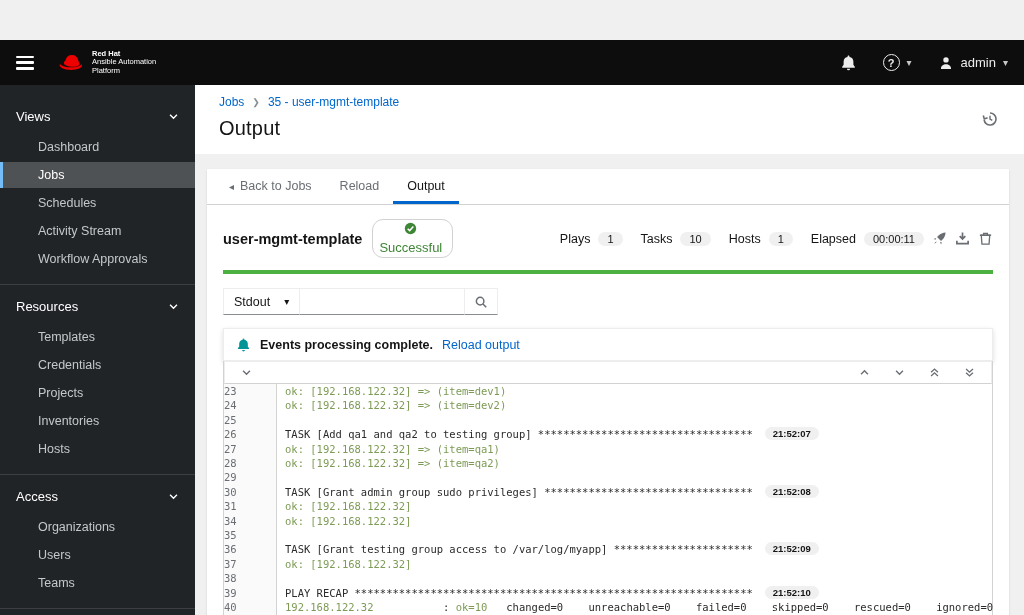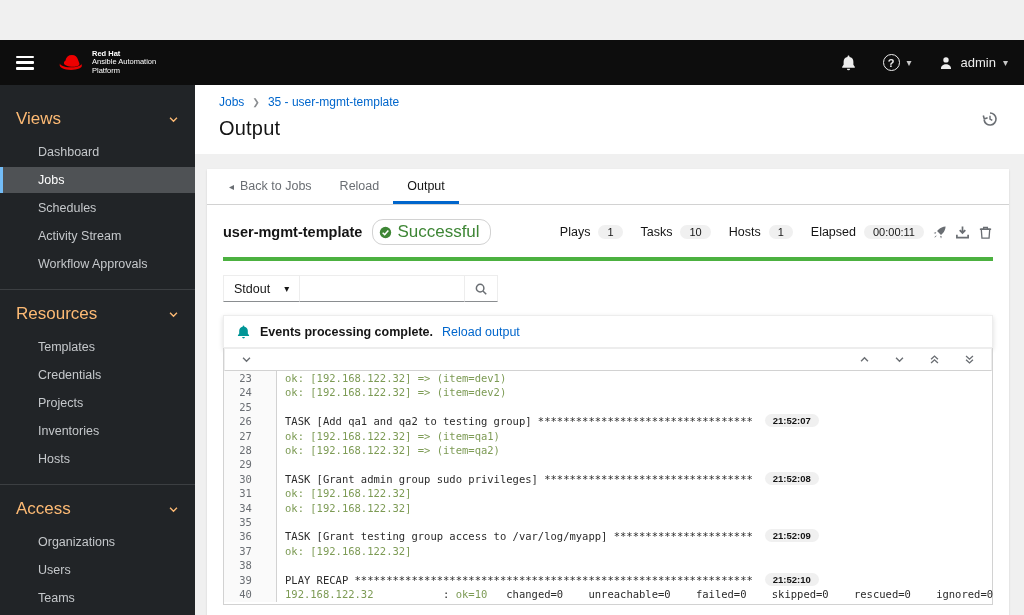--- a/index.html
+++ b/index.html
@@ -16,21 +16,21 @@
   .mast-btn { display:flex; align-items:center; gap:7px; color:#ededed; cursor:pointer; background:none; border:none; font-size:13px; }
   .qmark { width:17px; height:17px; border:1.5px solid #ededed; border-radius:50%; font-size:11px; font-weight:bold; display:flex; align-items:center; justify-content:center; }
   .caret { font-size:10px; color:#c8c8c8; }
   svg.ic { display:block; }
 
   
   .shell { display:flex; height:570px; }
   .sidebar { width:195px; background:#212427; color:#d2d2d2; overflow:hidden; flex-shrink:0; padding-top:10px; }
   .nav-group { padding:6px 0 10px; border-bottom:1px solid #3c3f42; }
   .nav-group:last-child { border-bottom:none; }
-  .nav-head { display:flex; align-items:center; justify-content:space-between; padding:8px 16px; font-size:17px; color:#fdba74; cursor:pointer; }
+  .nav-head { display:flex; align-items:center; justify-content:space-between; padding:8px 16px; font-size:13px; color:#ffffff; cursor:pointer; }
   .nav-head svg { stroke:#d2d2d2; }
   .nav-item { padding:6px 16px 6px 35px; font-size:12.5px; color:#c5c8cb; cursor:pointer; margin:2px 0; border-left:3px solid transparent; }
   .nav-item.active { background:#4f5255; color:#fff; border-left:3px solid #73bcf7; }
 
   .main { flex:1; display:flex; flex-direction:column; overflow:hidden; }
 
   
   .breadbar { background:#fff; padding:10px 24px 14px; position:relative; }
   .crumbs { display:flex; align-items:center; gap:8px; font-size:12px; }
   .crumb { color:#0066cc; text-decoration:none; cursor:pointer; }
@@ -41,21 +41,21 @@
   
   .card { background:#fff; margin:15px 15px 0 12px; flex:1; box-shadow:0 1px 2px rgba(3,3,3,.12); }
   .tabs { display:flex; border-bottom:1px solid #d2d2d2; padding-left:8px; }
   .tab { padding:10px 14px 8px; font-size:12.5px; color:#6a6e73; cursor:pointer; border-bottom:3px solid transparent; display:flex; align-items:center; gap:6px; }
   .tab.active { color:#151515; border-bottom-color:#0066cc; }
   .tri { font-size:10px; }
   .card-body { padding:14px 16px; }
 
   .job-head { display:flex; align-items:center; }
   .job-name { font-size:14.5px; font-weight:bold; color:#151515; }
-  .status-pill { display:flex; align-items:center; gap:5px; border:1px solid #d2d2d2; border-radius:11px; padding:2px 10px 2px 6px; margin-left:10px; font-size:17px; color:#3e8635; }
+  .status-pill { display:flex; align-items:center; gap:5px; border:1px solid #d2d2d2; border-radius:11px; padding:2px 10px 2px 6px; margin-left:10px; font-size:13px; color:#3e8635;flex-direction:column; }
   .stats { margin-left:auto; display:flex; align-items:center; gap:18px; }
   .stat { display:flex; align-items:center; gap:8px; font-size:12.5px; color:#151515; }
   .pf-badge { background:#f0f0f0; border-radius:9px; padding:1px 9px; font-size:11px; color:#151515; min-width:22px; text-align:center; }
   .hicon { background:none; border:none; cursor:pointer; margin-left:8px; }
 
   .progress { height:4px; background:#4cb140; margin-top:12px; }
 
   .controls { display:flex; align-items:stretch; margin-top:14px; height:27px; }
   .sel { display:flex; align-items:center; gap:14px; border:1px solid #ededed; border-bottom-color:#8a8d90; padding:0 10px; font-size:12.5px; color:#151515; cursor:pointer; background:#fff; }
   .srch { width:165px; border:1px solid #ededed; border-bottom-color:#8a8d90; border-left:none; padding:0 8px; font-size:12.5px; outline:none; }
@@ -65,21 +65,21 @@
   .alert b { color:#151515; }
   .alert a { color:#0066cc; text-decoration:none; cursor:pointer; }
 
   .outbox { margin-top:0; border:1px solid #d2d2d2; border-top:none; }
   .out-toolbar { display:flex; align-items:center; border:1px solid #ededed; border-bottom:1px solid #d2d2d2; padding:5px 16px; background:#fff; }
   .tool-right { margin-left:auto; display:flex; align-items:center; gap:24px; }
   .chev { background:none; border:none; cursor:pointer; display:flex; }
 
   .log { font-family:"DejaVu Sans Mono",monospace; font-size:10.5px; background:#fff; padding-bottom:2px; }
   .lrow { display:flex; line-height:14.4px; cursor:pointer; }
-  .ln { width:53px; text-align:center; padding-right:9px; color:#6a6e73; background:#fafafa; border-right:1px solid #d2d2d2; flex-shrink:0; user-select:none; }
+  .ln { width:53px; text-align:left; padding-right:9px; color:#6a6e73; background:#fafafa; border-right:1px solid #d2d2d2; flex-shrink:0; user-select:none; }
   .lt { white-space:pre; padding-left:8px; color:#2b2b2b; }
   .seg-ok { color:#7d9b55; }
   .seg-std { color:#2b2b2b; }
   .tbadge { display:inline-block; font-family:"Liberation Sans",sans-serif; font-size:9.5px; font-weight:bold; color:#151515; background:#f0f0f0; border-radius:9px; padding:0 8px; margin-left:12px; line-height:13px; vertical-align:1px; }
 </style>
 </head>
 <body>
 
 <svg width="0" height="0" style="position:absolute">
   <symbol id="i-bell" viewBox="0 0 16 16">

